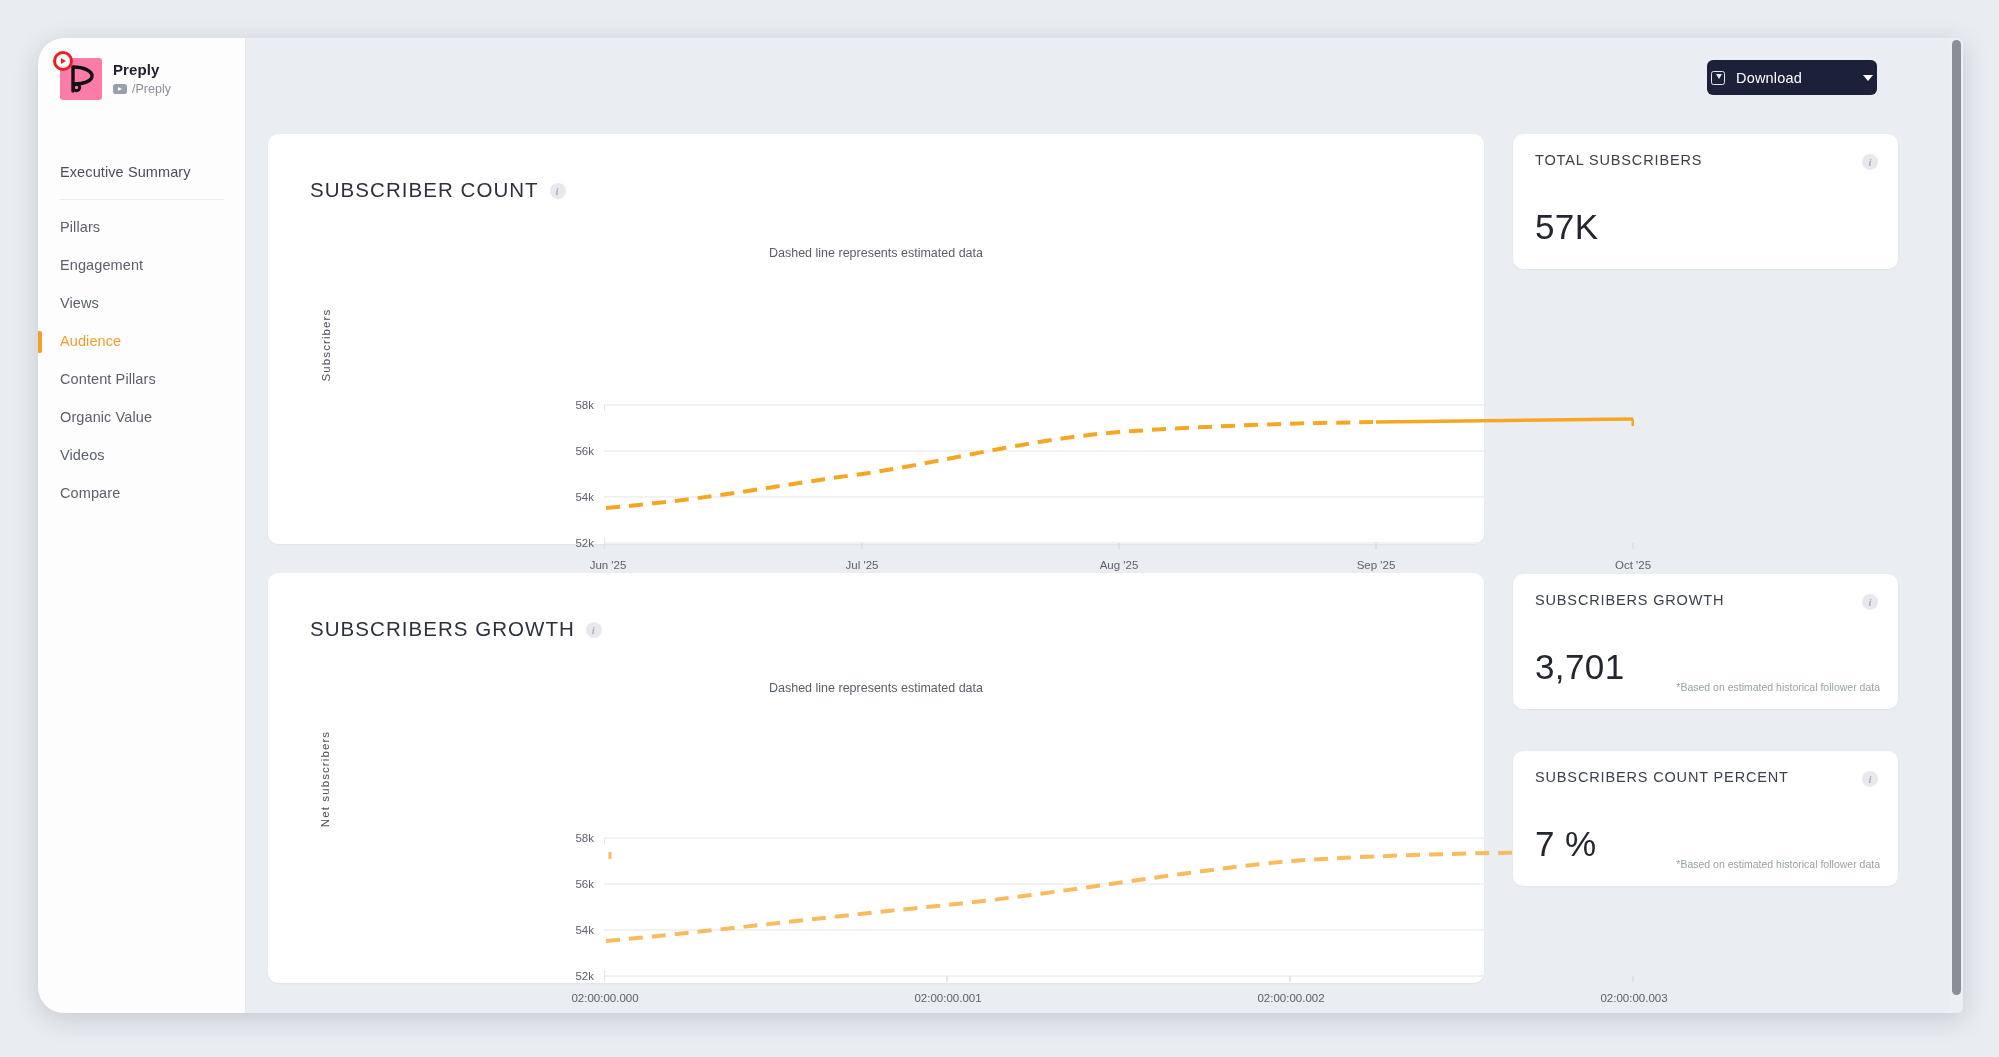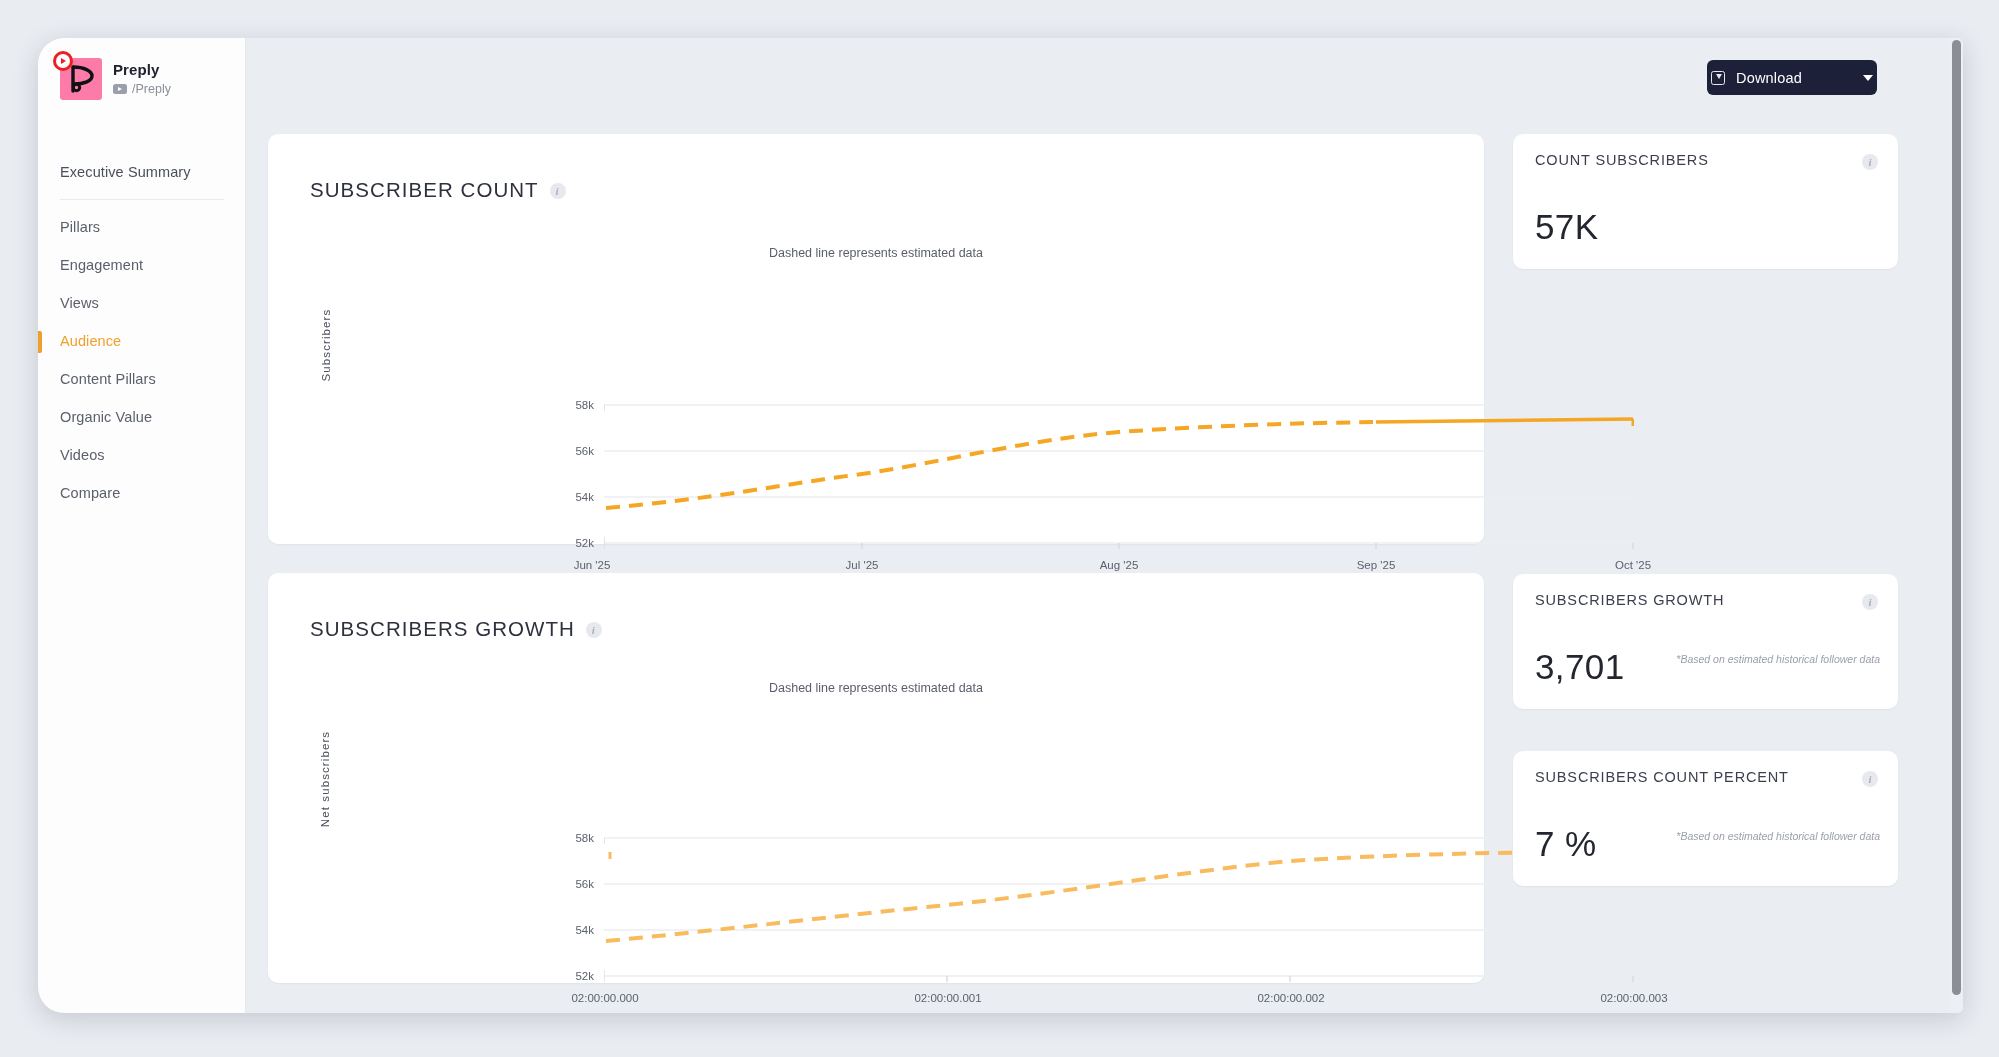--- a/index.html
+++ b/index.html
@@ -195,22 +195,22 @@
   .kpi-label {
     position: absolute; left: 22px; top: 18px;
     font-size: 14.5px; color: #3b404c; letter-spacing: .85px;
   }
   .kpi-info { position: absolute; right: 20px; top: 18px; }
   .kpi-value {
     position: absolute; left: 22px; bottom: 22px;
     font-size: 35px; color: #23262f; font-weight: 400; letter-spacing: .4px;
   }
   .kpi-note {
-    position: absolute; right: 18px; bottom: 44px;
-    font-size: 10.5px; color: #9aa0ab; font-style: italic;
+    position: absolute; right: 18px; bottom: 16px;
+    font-size: 10.5px; color: #9aa0ab; 
   }
 
   
   .scroll-track {
     position: absolute; right: 0; top: 0;
     width: 14px; height: 975px;
     background: #eceff3;
   }
   .scroll-thumb {
     position: absolute; right: 2px; top: 2px;
@@ -302,21 +302,21 @@
             <line x1="515" y1="139" x2="515" y2="145" stroke="#d7dae1" stroke-width="1.4"></line>
             <line x1="772" y1="139" x2="772" y2="145" stroke="#d7dae1" stroke-width="1.4"></line>
             <line x1="1029" y1="139" x2="1029" y2="145" stroke="#d7dae1" stroke-width="1.4"></line>
 
             <path d="M 2 104 C 110 95 180 80 258 70 C 340 58 420 36 515 28 C 600 22 690 19 772 18" fill="none" stroke="#f5a623" stroke-width="4" stroke-dasharray="14 9" stroke-linecap="butt"></path>
 
             <path d="M 772 18 L 1029 15" fill="none" stroke="#f5a623" stroke-width="3.4" stroke-linecap="butt"></path>
             <line x1="1029" y1="15" x2="1029" y2="22" stroke="#f5a623" stroke-width="3"></line>
           </svg>
 
-          <div class="xtick" style="left:288px; top:425px; width:72px;">Jun '25</div>
+          <div class="xtick" style="left:304px; top:425px; width:72px;">Jun '25</div>
           <div class="xtick" style="left:558px; top:425px; width:72px;">Jul '25</div>
           <div class="xtick" style="left:815px; top:425px; width:72px;">Aug '25</div>
           <div class="xtick" style="left:1072px; top:425px; width:72px;">Sep '25</div>
           <div class="xtick" style="left:1329px; top:425px; width:72px;">Oct '25</div>
 
           <div class="legend" style="top:457px;left:0;">
             <div class="legend-item">
               <span class="swatch-dash"></span>
               <span>Estimated Subscribers</span>
             </div>
@@ -362,21 +362,21 @@
 
           <div class="xtick" style="left:292px; top:419px; width:90px;">02:00:00.000</div>
           <div class="xtick" style="left:635px; top:419px; width:90px;">02:00:00.001</div>
           <div class="xtick" style="left:978px; top:419px; width:90px;">02:00:00.002</div>
           <div class="xtick" style="left:1321px; top:419px; width:90px;">02:00:00.003</div>
 
         </div>
       </div>
 
       <div class="card" id="kpi-total">
-        <div class="kpi-label">COUNT SUBSCRIBERS</div>
+        <div class="kpi-label">TOTAL SUBSCRIBERS</div>
         <span class="info-icon kpi-info">i</span>
         <div class="kpi-value">57K</div>
       </div>
 
       <div class="card" id="kpi-growth">
         <div class="kpi-label">SUBSCRIBERS GROWTH</div>
         <span class="info-icon kpi-info">i</span>
         <div class="kpi-value">3,701</div>
         <div class="kpi-note">*Based on estimated historical follower data</div>
       </div>

